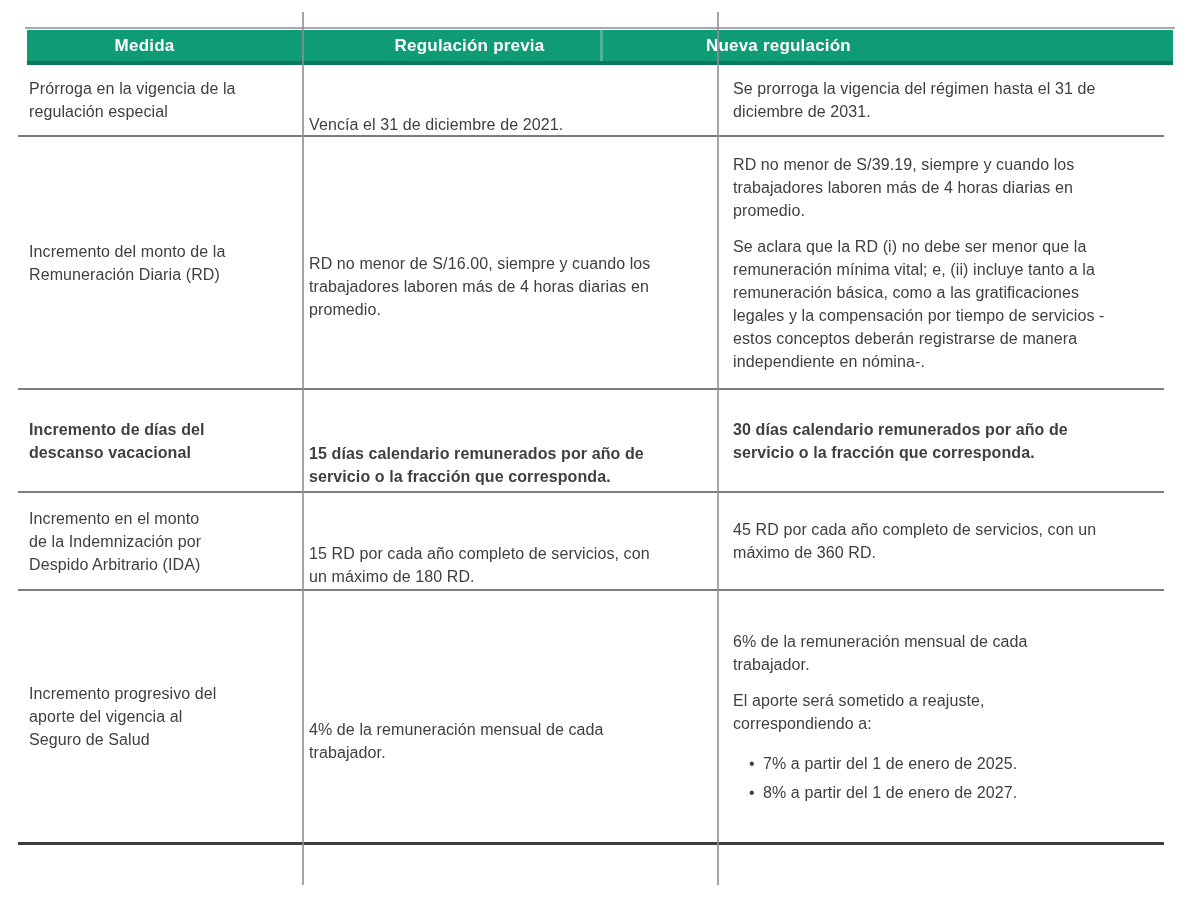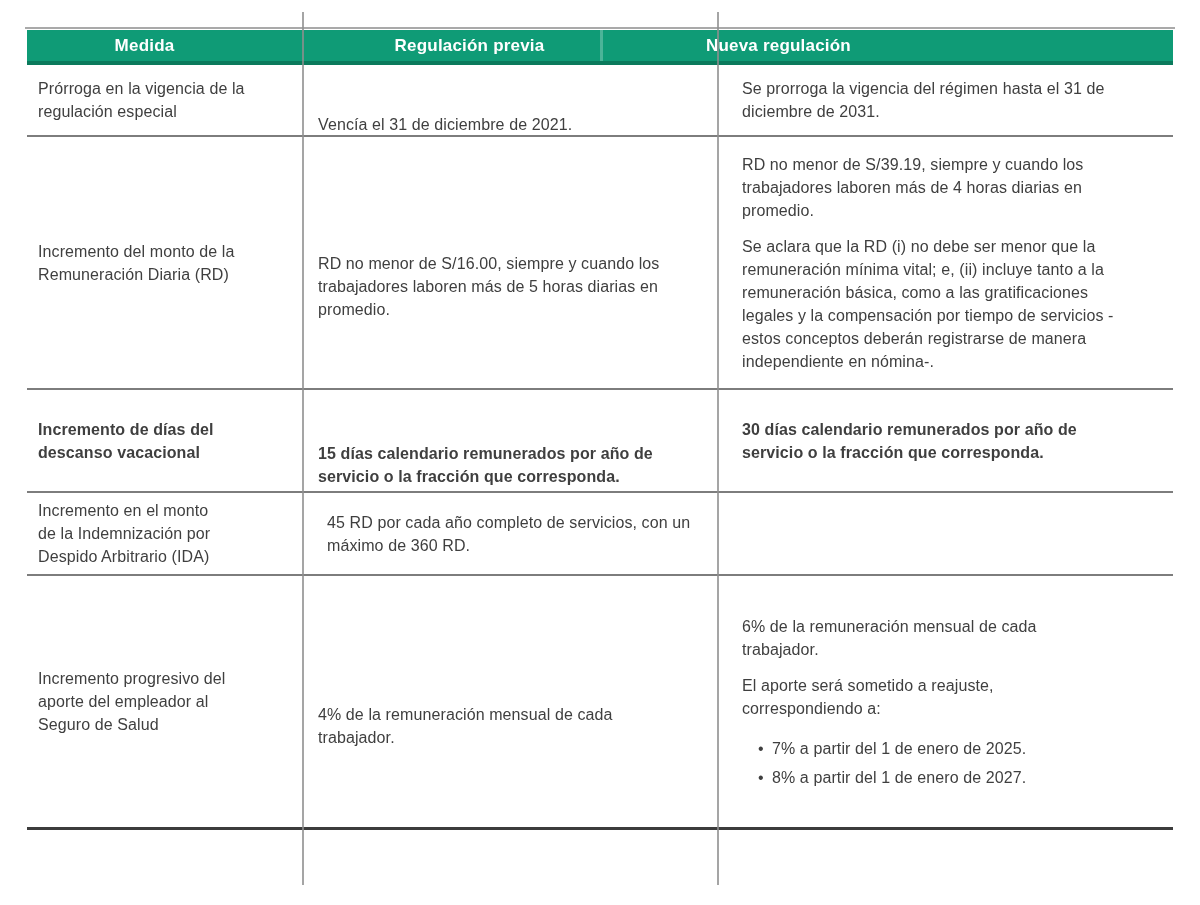--- a/index.html
+++ b/index.html
@@ -43,31 +43,31 @@
   }
   .hcell.h1{width:235px;justify-content:center;}
   .hcell.h2{width:415px;justify-content:center;}
   .hcell.h3{width:455px;justify-content:flex-start;padding-left:29px;border-radius:13px;}
   .hdr-divider{
     position:absolute;left:573px;top:0;width:3px;height:31px;
     background:rgba(255,255,255,0.25);
   }
   
   .rows{
-    position:absolute;left:27px;top:65px;width:1146px;
+    position:absolute;left:18px;top:65px;width:1146px;
     z-index:0;
   }
   .row{
     display:flex;
     border-bottom:2px solid var(--row-line);
   }
   .row:nth-child(1){height:72px;}
   .row:nth-child(2){height:253px;}
   .row:nth-child(3){height:103px;font-weight:bold;}
-  .row:nth-child(4){height:83px;}
+  .row:nth-child(4){height:98px;}
   .row:nth-child(5){height:254px;border-bottom:3px solid var(--bottom-line);}
   .cell{
     display:flex;flex-direction:column;justify-content:center;
     font-size:16px;line-height:23px;letter-spacing:.1px;
   }
   .cell.c1{width:276px;padding-left:11px;white-space:pre-line;}
   .cell.c2{width:415px;padding-left:15px;margin-top:48px;}
   .cell.c3{width:455px;padding-left:24px;}
   .cell.c2 p{max-width:352px;}
   .cell.c3 p{max-width:375px;}
@@ -124,48 +124,51 @@
           <p>Vencía el 31 de diciembre de 2021.</p>
         </div>
         <div class="cell c3">
           <p>Se prorroga la vigencia del régimen hasta el 31 de diciembre de 2031.</p>
         </div>
       </div>
       <div class="row">
         <div class="cell c1">Incremento del monto de la
 Remuneración Diaria (RD)</div>
         <div class="cell c2">
-          <p>RD no menor de S/16.00, siempre y cuando los trabajadores laboren más de 5 horas diarias en promedio.</p>
+          <p>RD no menor de S/16.00, siempre y cuando los trabajadores laboren más de 4 horas diarias en promedio.</p>
         </div>
         <div class="cell c3">
           <p>RD no menor de S/39.19, siempre y cuando los trabajadores laboren más de 4 horas diarias en promedio.</p>
           <p>Se aclara que la RD (i) no debe ser menor que la remuneración mínima vital; e, (ii) incluye tanto a la remuneración básica, como a las gratificaciones legales y la compensación por tiempo de servicios -estos conceptos deberán registrarse de manera independiente en nómina-.</p>
         </div>
       </div>
       <div class="row">
         <div class="cell c1">Incremento de días del
 descanso vacacional</div>
         <div class="cell c2">
           <p>15 días calendario remunerados por año de servicio o la fracción que corresponda.</p>
         </div>
         <div class="cell c3">
           <p>30 días calendario remunerados por año de servicio o la fracción que corresponda.</p>
         </div>
       </div>
       <div class="row">
         <div class="cell c1">Incremento en el monto
 de la Indemnización por
 Despido Arbitrario (IDA)</div>
+        <div class="cell c2">
+          <p>15 RD por cada año completo de servicios, con un máximo de 180 RD.</p>
+        </div>
         <div class="cell c3">
           <p>45 RD por cada año completo de servicios, con un máximo de 360 RD.</p>
         </div>
       </div>
       <div class="row">
         <div class="cell c1">Incremento progresivo del
-aporte del empleador al
+aporte del vigencia al
 Seguro de Salud</div>
         <div class="cell c2">
           <p>4% de la remuneración mensual de cada trabajador.</p>
         </div>
         <div class="cell c3">
           <p>6% de la remuneración mensual de cada trabajador.</p>
           <p>El aporte será sometido a reajuste, correspondiendo a:</p>
           <ul>
             <li>7% a partir del 1 de enero de 2025.</li>
             <li>8% a partir del 1 de enero de 2027.</li>

